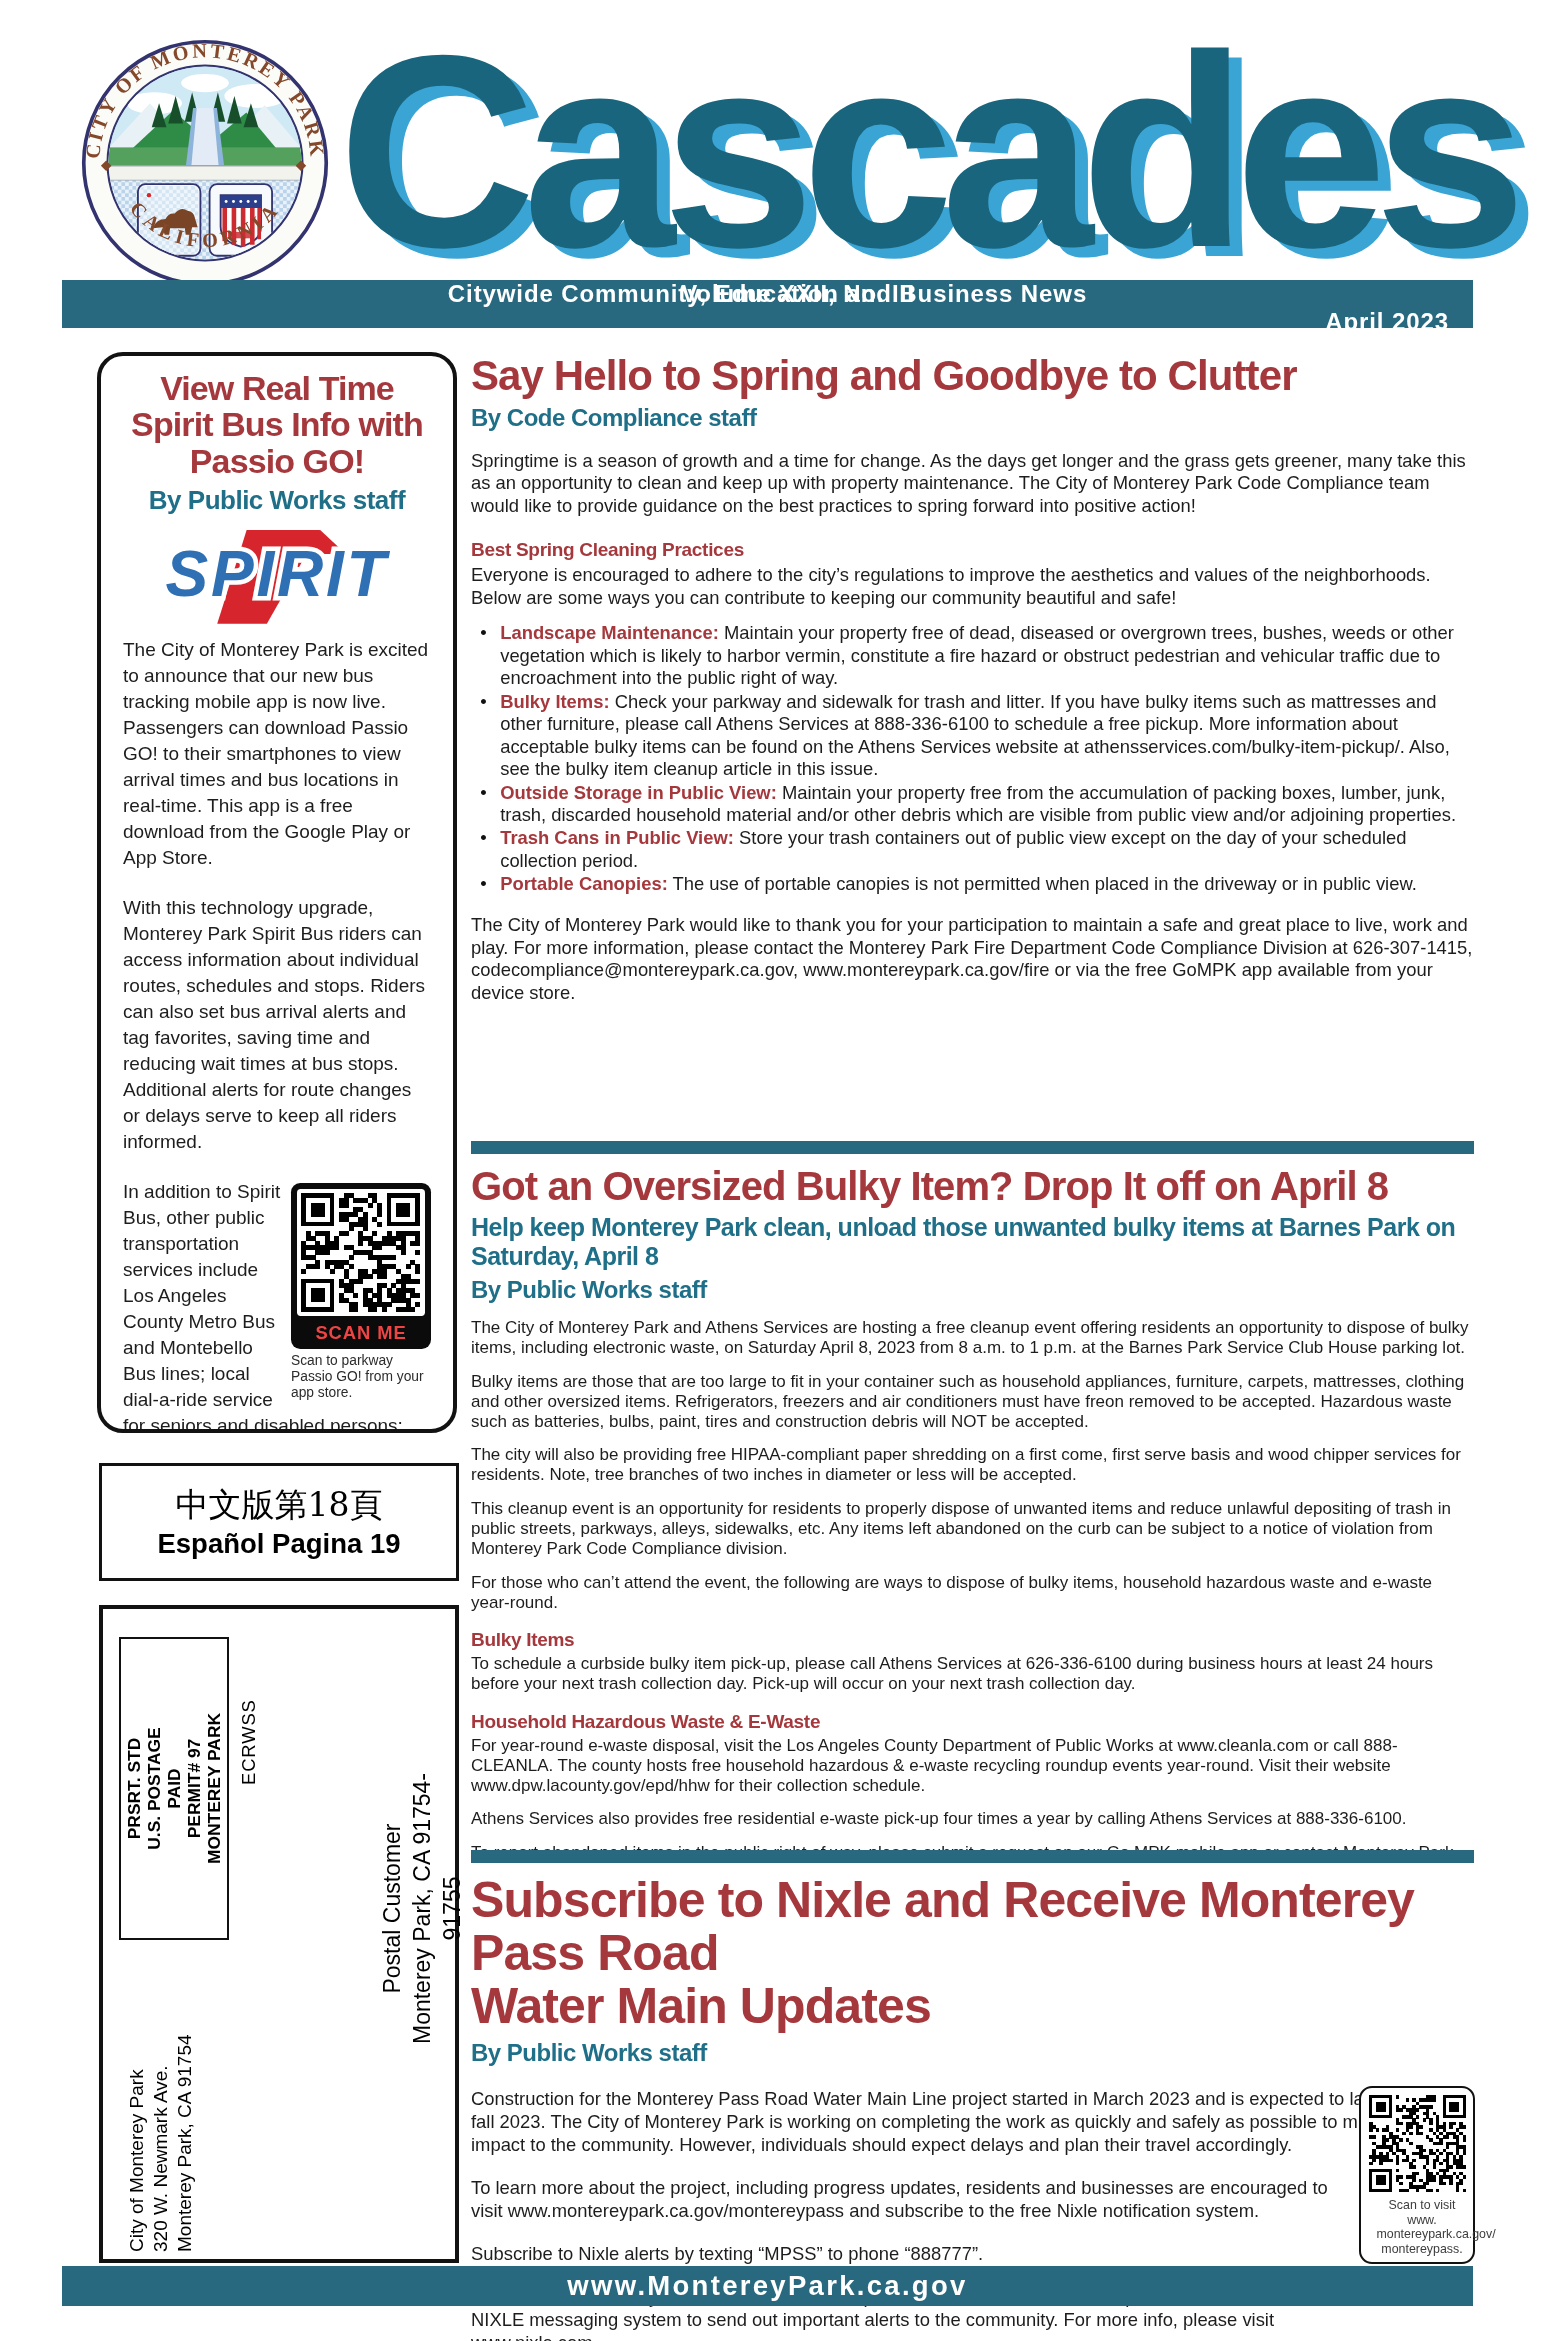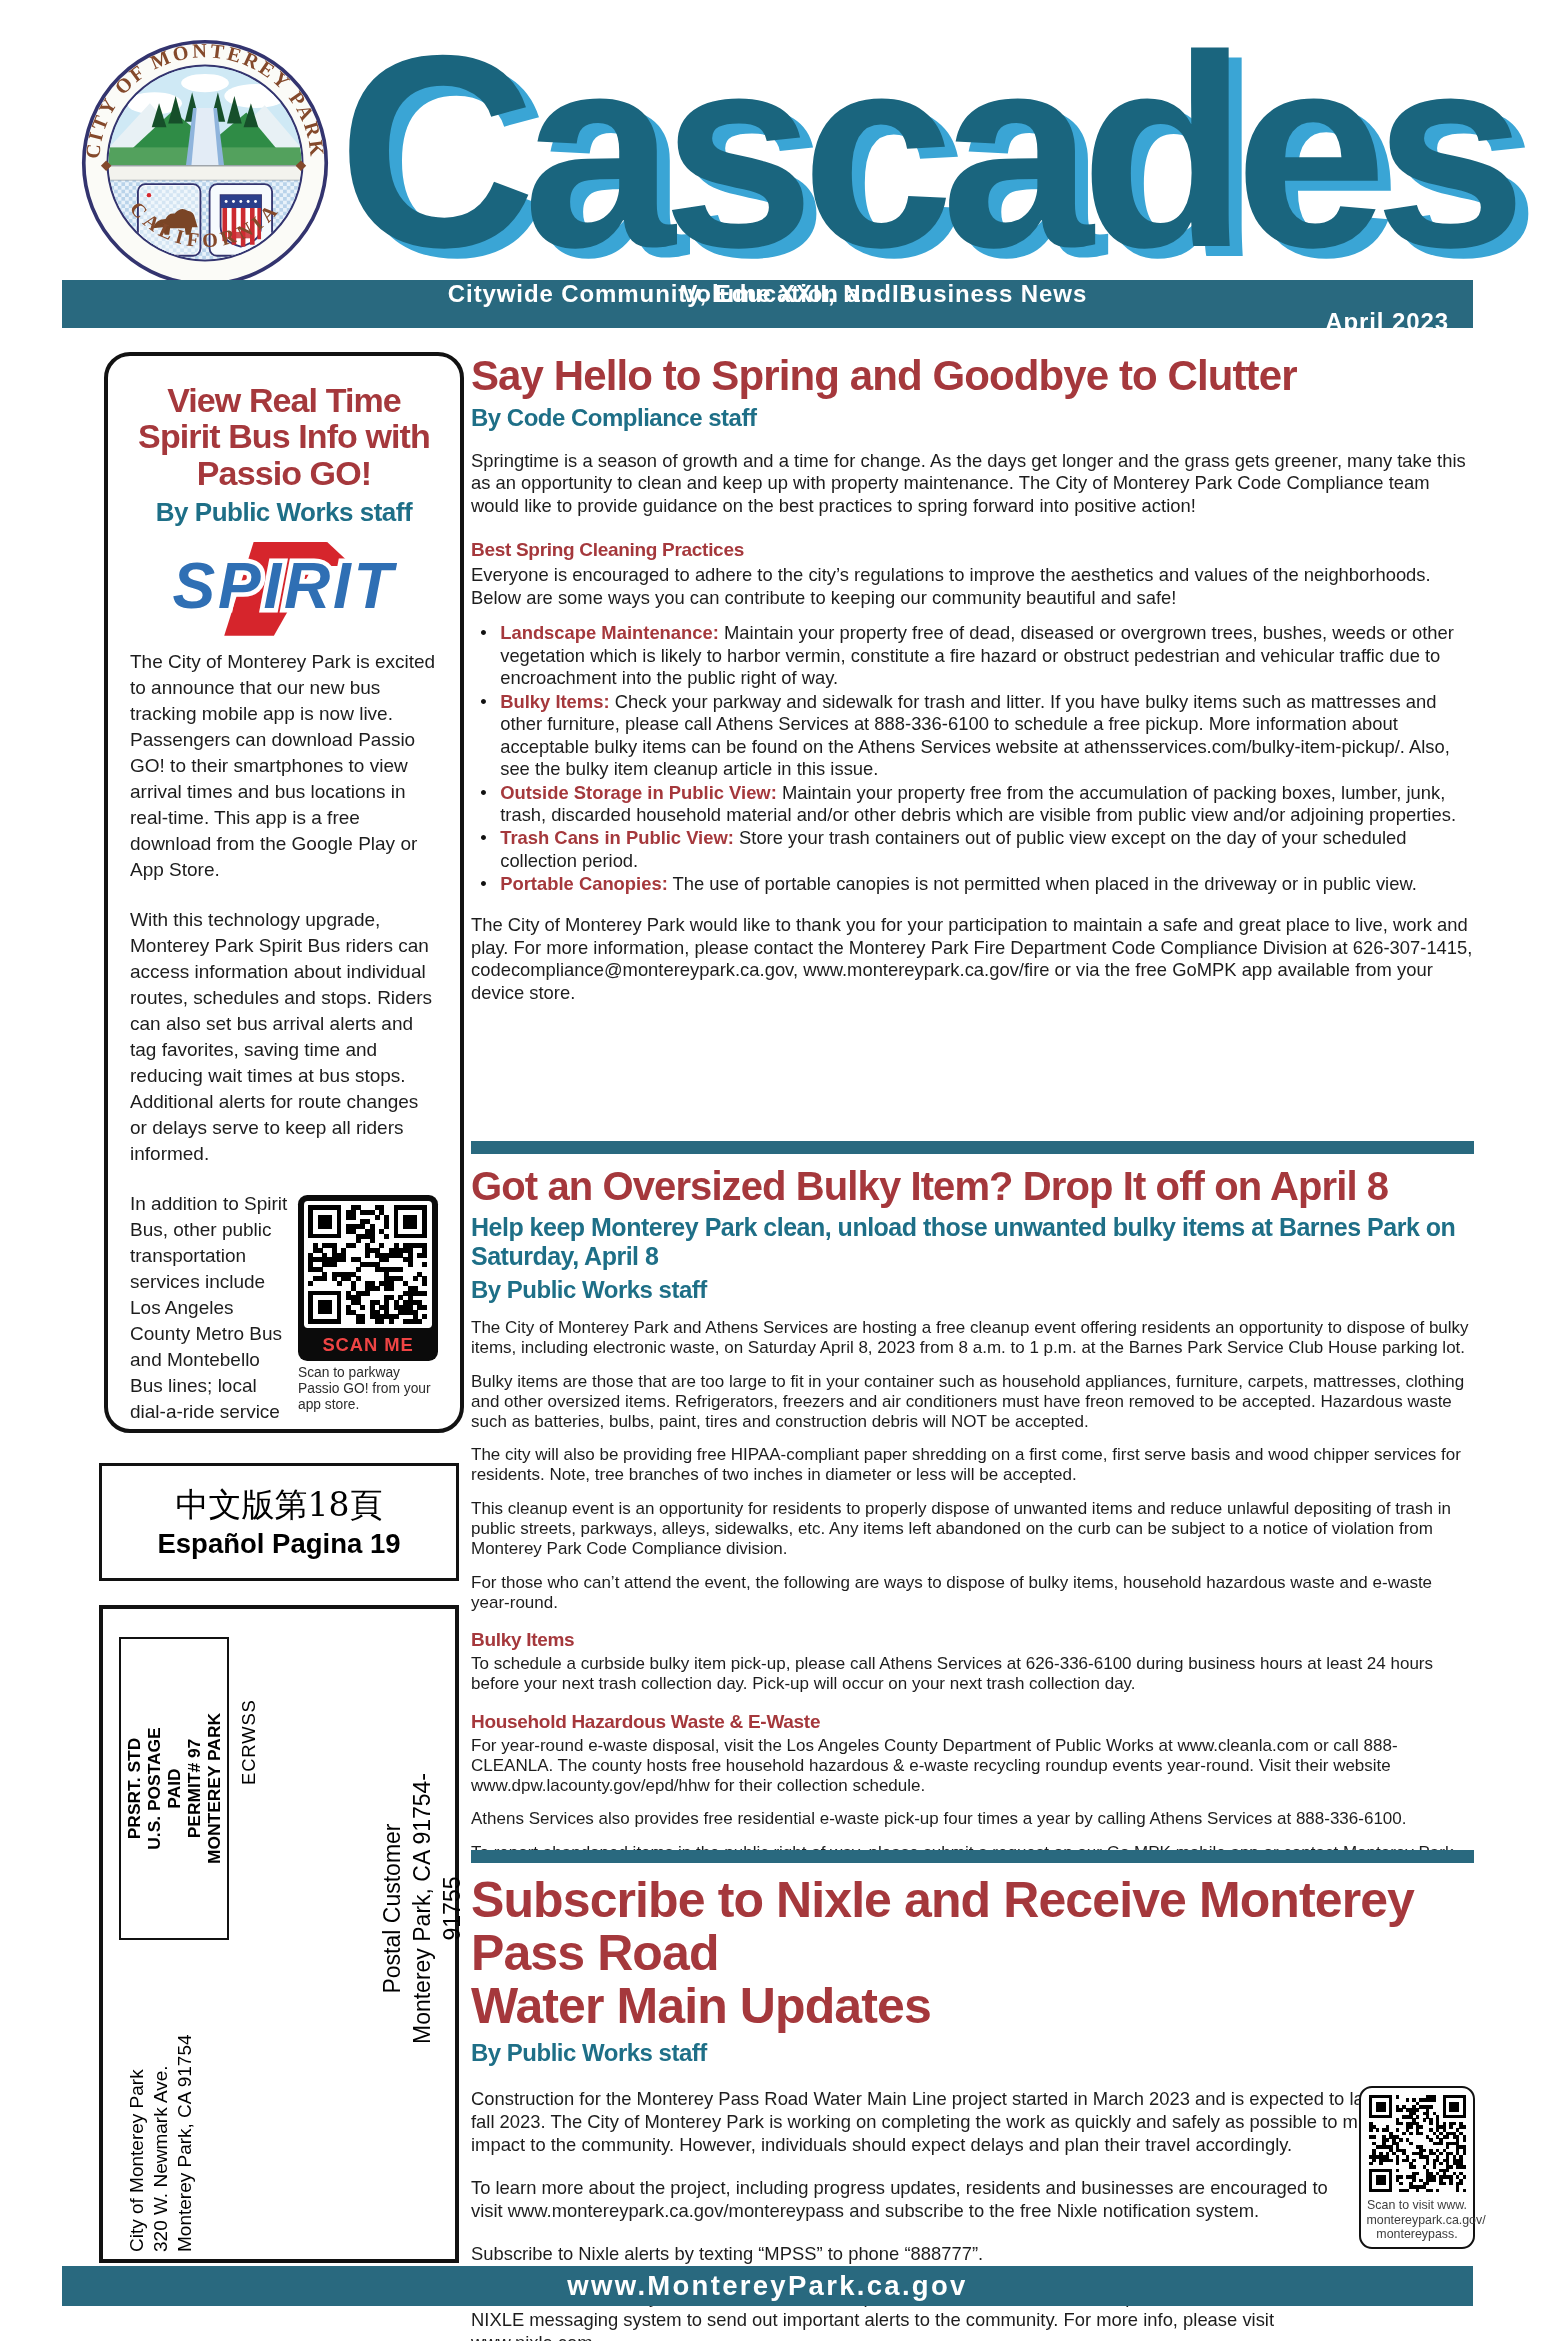--- a/index.html
+++ b/index.html
@@ -22,22 +22,22 @@
   #masthead{left:338px;top:26px;width:1148px;height:257px;
     font-size:274px;line-height:250px;font-weight:bold;letter-spacing:-13px;
     color:var(--cascades);text-shadow:13px 10px 0 var(--cascades-shadow);white-space:nowrap;}
   #volume-bar{left:62px;top:280px;width:1411px;height:48px;background:var(--teal-bar);
     display:flex;align-items:center;color:#fff;font-size:24px;font-weight:bold;letter-spacing:0.9px;flex-direction:column;}
   #volume-bar .vleft{padding-left:61px;}
   #volume-bar .vcenter{position:absolute;left:0;right:0;text-align:center;}
   #volume-bar .vright{margin-left:auto;padding-right:24px;}
 
   
-  #spirit-box{left:104px;top:352px;width:360px;height:1081px;border:4.6px solid #121212;
-    border-radius:26px;padding:26px 22px 0;overflow:hidden;background:#fff;}
+  #spirit-box{left:97px;top:352px;width:360px;height:1081px;border:4.6px solid #121212;
+    border-radius:26px;padding:14px 22px 0;overflow:hidden;background:#fff;}
   .sp-title{color:var(--red);font-weight:bold;font-size:34px;line-height:1.07;text-align:center;letter-spacing:-0.9px;}
   .sp-byline{color:var(--teal-text);font-weight:bold;font-size:26px;text-align:center;margin-top:5.5px;letter-spacing:-0.5px;}
   .sp-logo{position:relative;width:296px;height:94px;margin:14.7px auto 13px;}
   .sp-logo svg{position:absolute;inset:0;}
   .sp-word{position:absolute;left:0;top:-3.7px;width:100%;text-align:center;
     font-style:italic;font-weight:bold;font-size:64px;line-height:94px;letter-spacing:2.8px;}
   .sp-word.stroke{-webkit-text-stroke:9.2px #fff;color:#fff;}
   .sp-word.fill{color:var(--spirit-blue);}
   .sp-p{font-size:19px;line-height:26px;margin-bottom:24px;}
   .qr-float{float:right;width:140px;margin:3.7px 0 5.5px 9.2px;}
@@ -81,21 +81,21 @@
   #article1 .subhead + p, #article2 .subhead + p{margin-top:2.8px;}
   ul.bullets{margin:13px 0 0 9.2px;list-style:none;}
   ul.bullets li{font-size:18.4px;line-height:22.5px;padding-left:20px;position:relative;margin-top:0.9px;}
   ul.bullets li::before{content:"•";position:absolute;left:0;top:0;color:#111;}
   .blabel{color:var(--red);font-weight:bold;}
   .narrow{width:863px;}
 
   #nixle-qr{position:absolute;left:888px;top:236px;width:116px;background:#fff;
     border:2.8px solid #111;border-radius:13px;padding:7.3px 5.5px 5.5px;}
   #nixle-qr svg{display:block;width:97px;height:97px;margin:0 auto;background:#fff;}
-  #nixle-qr .cap{font-size:12.4px;line-height:14.7px;color:#3d3d3d;text-align:center;margin-top:5.5px;}
+  #nixle-qr .cap{font-size:12.4px;line-height:14.7px;color:#3d3d3d;text-align:center;margin-top:5.5px;margin-left:10px;}
 
   
   #footer-bar{left:62px;top:2266px;width:1411px;height:40px;background:var(--teal-bar);
     color:#fff;font-weight:bold;font-size:27.5px;letter-spacing:2.3px;text-align:center;line-height:40px;}
 
   .clearfix::after{content:"";display:block;clear:both;}
 </style>
 </head>
 <body>
 

